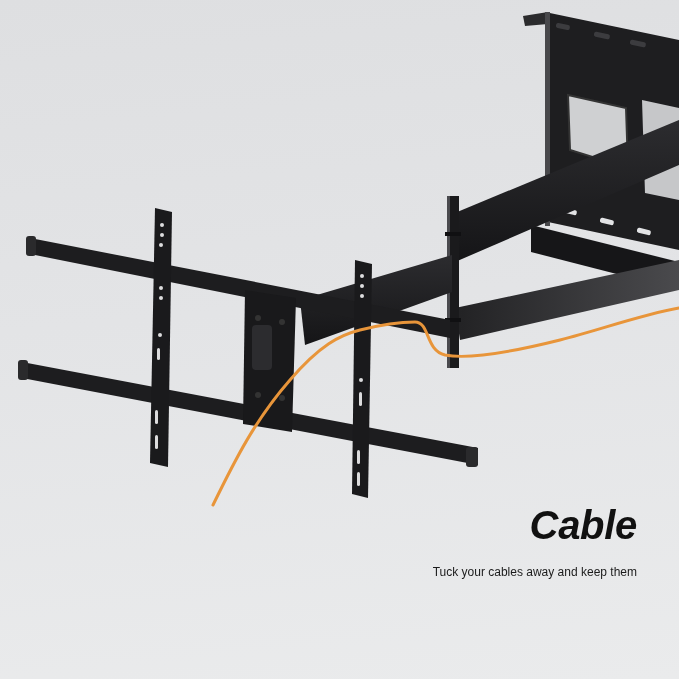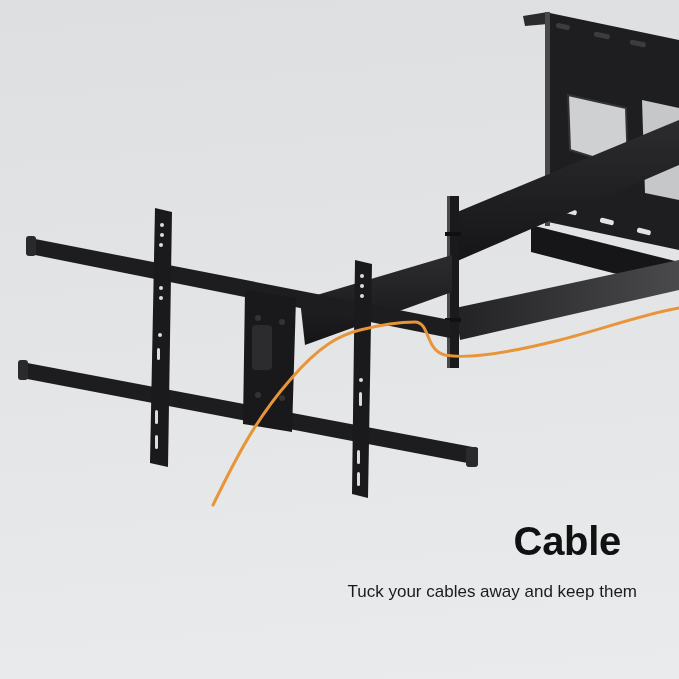--- a/index.html
+++ b/index.html
@@ -9,25 +9,26 @@
       position: relative;
       font-family: "Liberation Sans", "DejaVu Sans", sans-serif;
     }
     .scene { position: absolute; left: 0; top: 0; width: 679px; height: 679px; }
     .caption {
       position: absolute; right: 42px; top: 502px; text-align: right;
       color: #111;
     }
     .headline {
       font-size: 40px; font-weight: bold; line-height: 46px; letter-spacing: -0.3px;
-      margin: 16px;
+      margin: 0;
+      font-style: italic;
     }
     .subtext {
       margin-top: 12px;
-      font-size: 17px; line-height: 24px; color: #1b1b1b;
+      font-size: 12px; line-height: 24px; color: #1b1b1b;
     }
   </style>
 </head>
 <body>
 
 <div class="scene">
   <svg width="679" height="679" viewBox="0 0 679 679" xmlns="http://www.w3.org/2000/svg">
     <defs>
       <linearGradient id="armGrad" x1="0" y1="0" x2="0" y2="1">
         <stop offset="0" stop-color="#2c2c2f"></stop>

